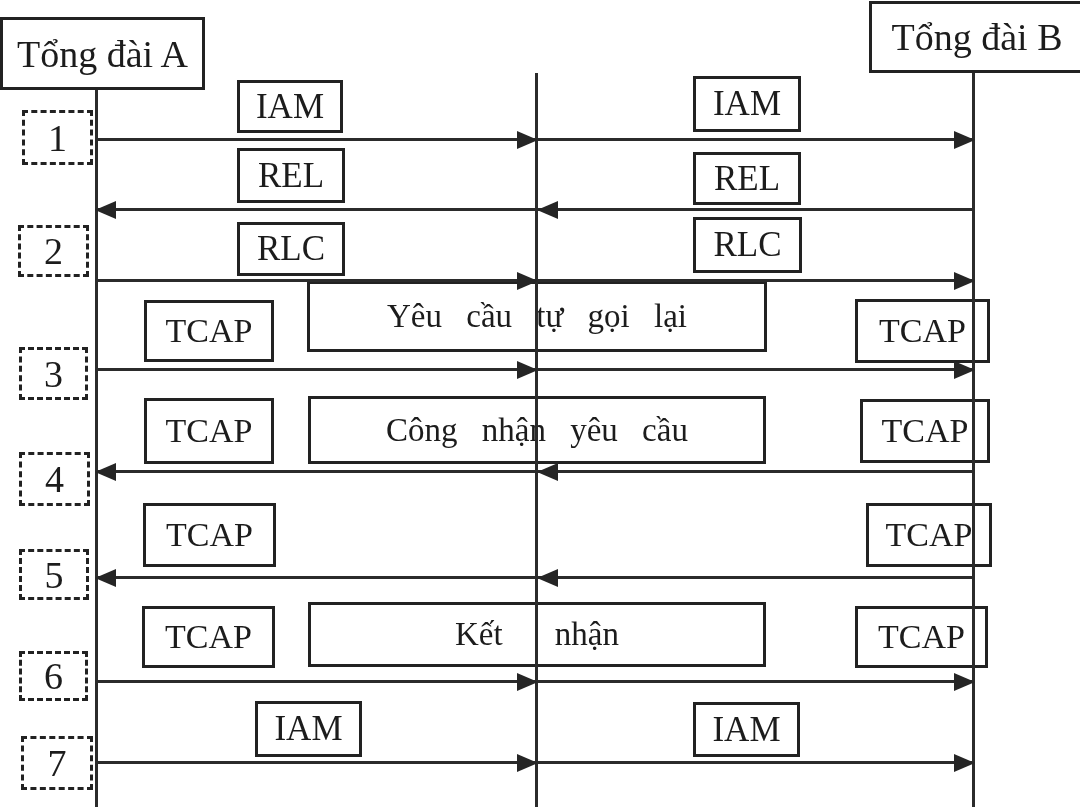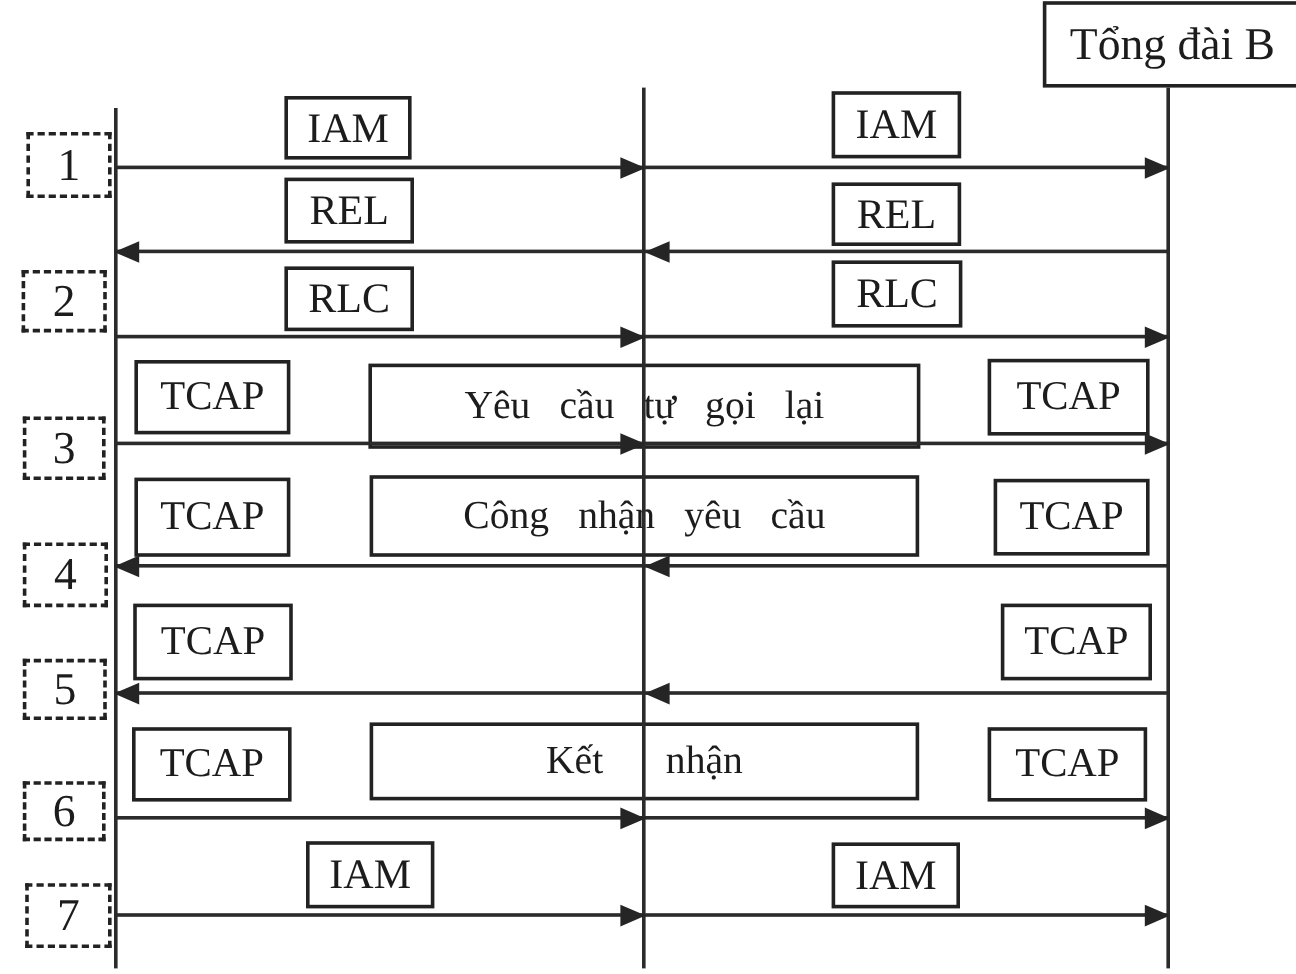--- a/index.html
+++ b/index.html
@@ -17,21 +17,21 @@
     border: 3px solid #222222;
     background: #ffffff;
     display: flex;
     align-items: center;
     justify-content: center;
     box-sizing: border-box;
     z-index: 1;
   }
   .header { font-size: 38px; z-index: 1; }
   .msg-label { font-size: 35px; }
-  .tcap-label { font-size: 34px; }
+  .tcap-label { font-size: 34px; margin-left: 32px; }
   .center-label {
     font-size: 33px;
     background: #ffffff;
     z-index: 1;
   }
   .gap-med  { word-spacing: 16px; }
   .gap-wide { word-spacing: 44px; }
   .step {
     position: absolute;
     border: 3px dashed #222222;
@@ -63,20 +63,21 @@
     z-index: 4;
   }
   .head-r { border-left: 21px solid #252525; }
   .head-l { border-right: 21px solid #252525; }
 </style>
 </head>
 <body>
 
 <div class="canvas">
 
+  <div class="box header" style="left:0px; top:17px; width:205px; height:73px;">Tổng đài A</div>
   <div class="box header" style="left:869px; top:1px; width:216px; height:72px;">Tổng đài B</div>
 
   <div class="lifeline" style="left:95px; top:90px; height:717px;"></div>
   <div class="lifeline" style="left:535px; top:73px; height:734px;"></div>
   <div class="lifeline" style="left:972px; top:73px; height:734px;"></div>
 
   <div class="step" style="left:22px; top:110px; width:71px; height:55px;">1</div>
   <div class="step" style="left:18px; top:225px; width:71px; height:52px;">2</div>
   <div class="step" style="left:19px; top:347px; width:69px; height:53px;">3</div>
   <div class="step" style="left:19px; top:452px; width:71px; height:54px;">4</div>
@@ -87,21 +88,21 @@
   <div class="box msg-label" style="left:237px; top:80px; width:106px; height:53px;">IAM</div>
   <div class="box msg-label" style="left:693px; top:76px; width:108px; height:56px;">IAM</div>
 
   <div class="box msg-label" style="left:237px; top:148px; width:108px; height:55px;">REL</div>
   <div class="box msg-label" style="left:693px; top:152px; width:108px; height:53px;">REL</div>
 
   <div class="box msg-label" style="left:237px; top:222px; width:108px; height:54px;">RLC</div>
   <div class="box msg-label" style="left:693px; top:217px; width:109px; height:56px;">RLC</div>
 
   <div class="box tcap-label" style="left:112px; top:300px; width:130px; height:62px;">TCAP</div>
-  <div class="box center-label gap-med" style="left:307px; top:303px; width:460px; height:71px;">Yêu cầu tự gọi lại</div>
+  <div class="box center-label gap-med" style="left:307px; top:281px; width:460px; height:71px;">Yêu cầu tự gọi lại</div>
   <div class="box tcap-label" style="left:823px; top:299px; width:135px; height:64px;">TCAP</div>
 
   <div class="box tcap-label" style="left:112px; top:398px; width:130px; height:66px;">TCAP</div>
   <div class="box center-label gap-med" style="left:308px; top:396px; width:458px; height:68px;">Công nhận yêu cầu</div>
   <div class="box tcap-label" style="left:828px; top:399px; width:130px; height:64px;">TCAP</div>
 
   <div class="box tcap-label" style="left:111px; top:503px; width:133px; height:64px;">TCAP</div>
   <div class="box tcap-label" style="left:834px; top:503px; width:126px; height:64px;">TCAP</div>
 
   <div class="box tcap-label" style="left:110px; top:606px; width:133px; height:62px;">TCAP</div>

